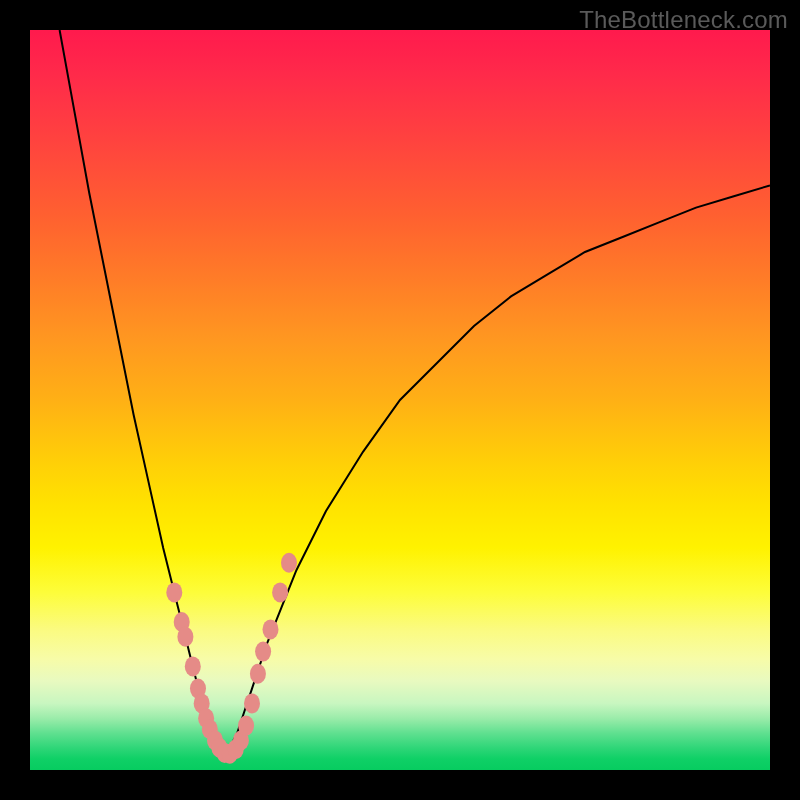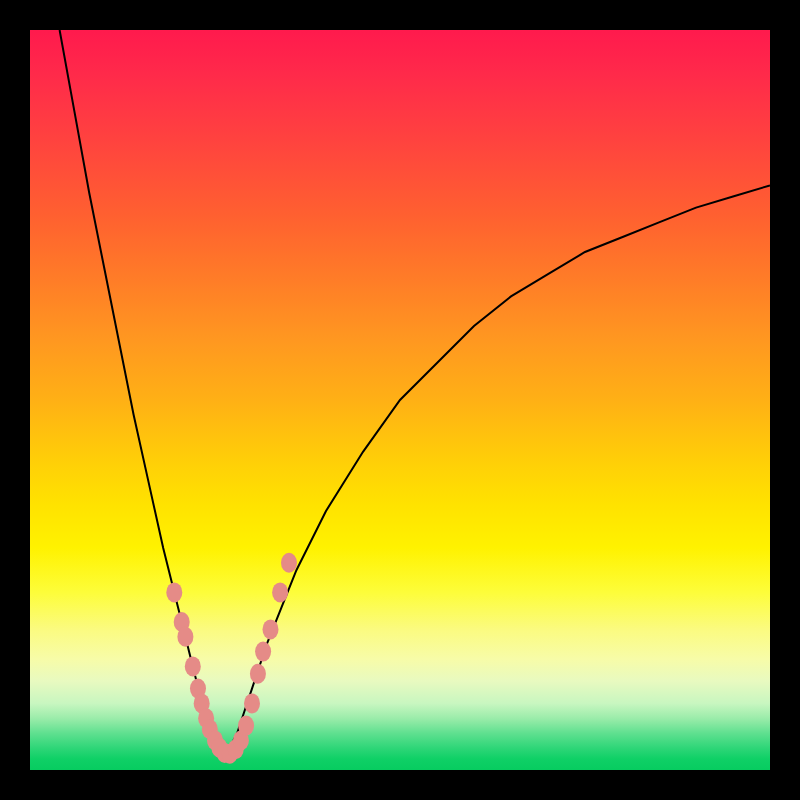--- a/index.html
+++ b/index.html
@@ -101,13 +101,14 @@
           <ellipse cx="216.08" cy="695.60" rx="8" ry="10" class="dot"></ellipse>
           <ellipse cx="222.00" cy="673.40" rx="8" ry="10" class="dot"></ellipse>
           <ellipse cx="227.92" cy="643.80" rx="8" ry="10" class="dot"></ellipse>
           <ellipse cx="233.10" cy="621.60" rx="8" ry="10" class="dot"></ellipse>
           <ellipse cx="240.50" cy="599.40" rx="8" ry="10" class="dot"></ellipse>
           <ellipse cx="250.12" cy="562.40" rx="8" ry="10" class="dot"></ellipse>
           <ellipse cx="259.00" cy="532.80" rx="8" ry="10" class="dot"></ellipse>
         </g>
     </svg>
   </div>
+  <div class="watermark">TheBottleneck.com</div>
 </div>
 
 </body></html>

